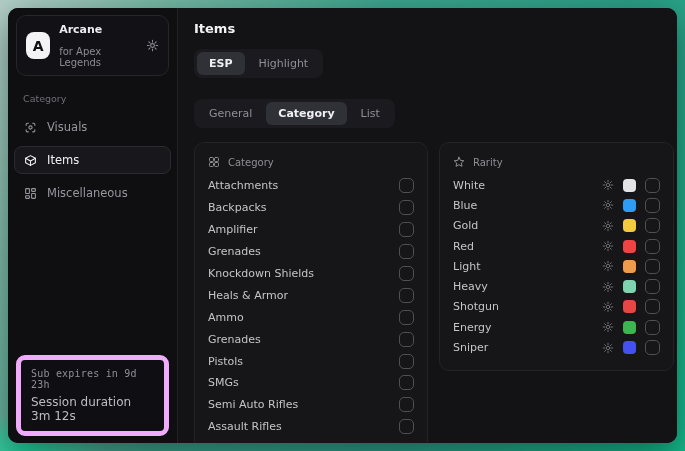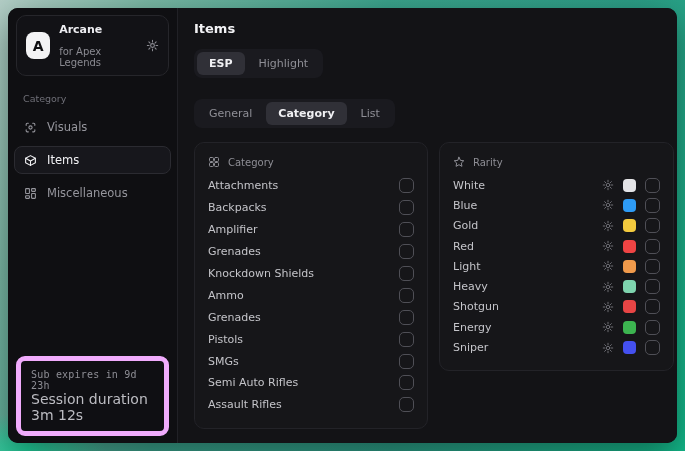--- a/index.html
+++ b/index.html
@@ -30,21 +30,21 @@
   .nav { padding:0 6px; display:flex; flex-direction:column; gap:5px; }
   .nav-item { display:flex; align-items:center; gap:10px; padding:6px 9px; border-radius:8px;
     color:#96969d; font-size:11.5px; border:1px solid transparent; cursor:default; }
   .nav-item.active { background:#17171c; border-color:#2b2b31; color:#f1f1f4; }
   .icon svg { display:block; }
   .nav-icon svg { width:13px; height:13px; }
   .sidebar-footer { margin:auto 8px 7px; border:5px solid #f0abfc; border-radius:9px;
     padding:8px 10px; background:#0f0f13; }
   .foot-line1 { font-family:"DejaVu Sans Mono","Liberation Mono",monospace;
     font-size:10px; color:#8f8f96; letter-spacing:.2px; }
-  .foot-line2 { font-size:14px; color:#bcbcc2; }
+  .foot-line2 { font-size:12px; color:#bcbcc2; margin-top:5px; }
   
   .main { flex:1; padding:13px 9px 0 16px; background:#131316; }
   .main-title { font-size:13px; font-weight:700; color:#f2f2f5; }
   .seg { margin-top:13px; display:inline-flex; background:#1a1a1f; border-radius:8px;
     padding:3px; gap:2px; }
   .seg-btn { font-size:11px; color:#8f8f96; padding:5px 12px; border-radius:6px; cursor:default; }
   .seg-btn.active { background:#303037; color:#f0f0f3; font-weight:700; }
   .seg-row { display:block; }
   .tabs-row { display:block; margin-top:8px; }
   .panels { display:flex; gap:11px; margin-top:14px; align-items:flex-start; }
@@ -172,20 +172,24 @@
           </div>
           <div class="p-row">
             <span class="row-label">Grenades</span>
             <span class="checkbox"></span>
           </div>
           <div class="p-row">
             <span class="row-label">Knockdown Shields</span>
             <span class="checkbox"></span>
           </div>
           <div class="p-row">
+            <span class="row-label">Heals &amp; Armor</span>
+            <span class="checkbox"></span>
+          </div>
+          <div class="p-row">
             <span class="row-label">Ammo</span>
             <span class="checkbox"></span>
           </div>
           <div class="p-row">
             <span class="row-label">Grenades</span>
             <span class="checkbox"></span>
           </div>
           <div class="p-row">
             <span class="row-label">Pistols</span>
             <span class="checkbox"></span>

